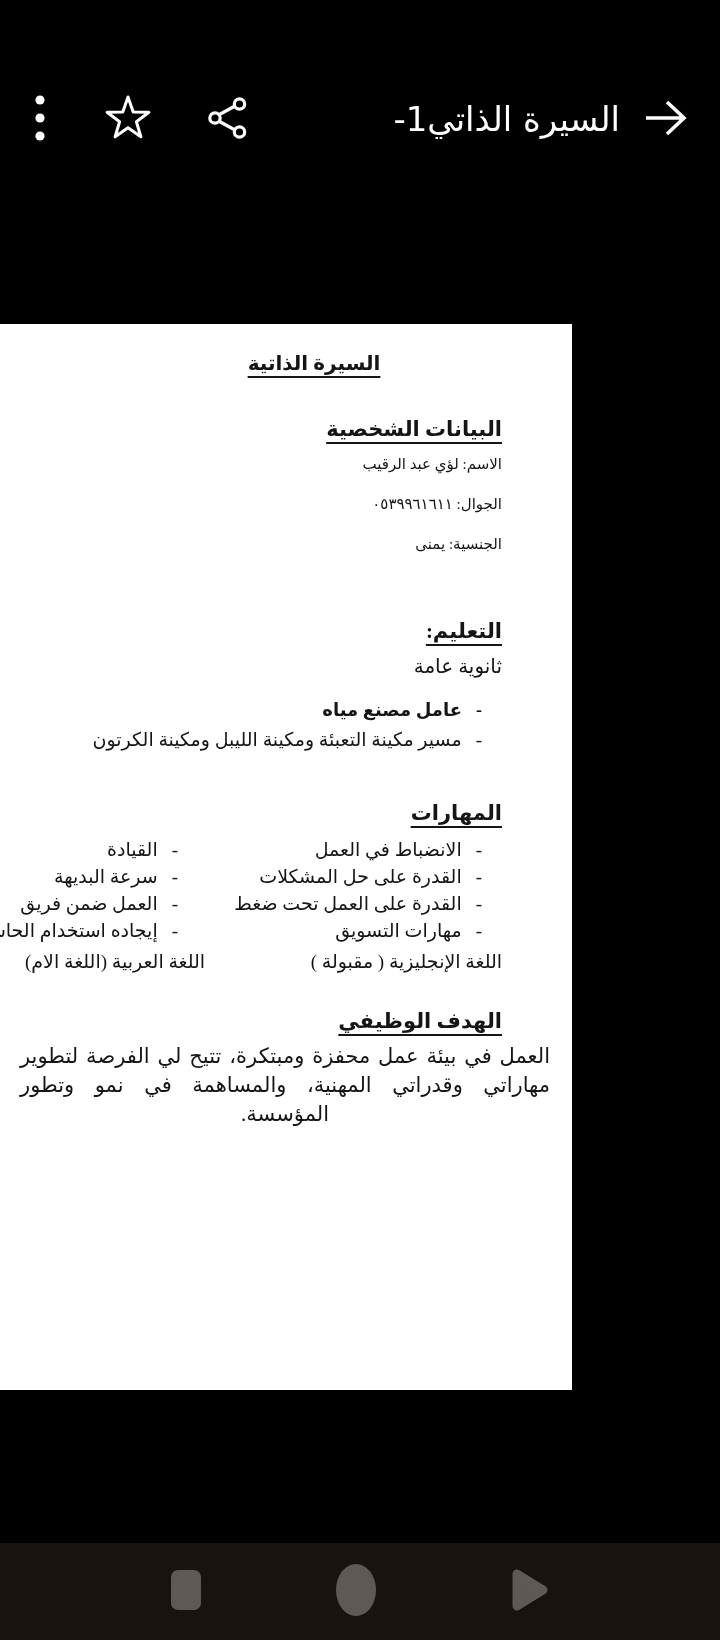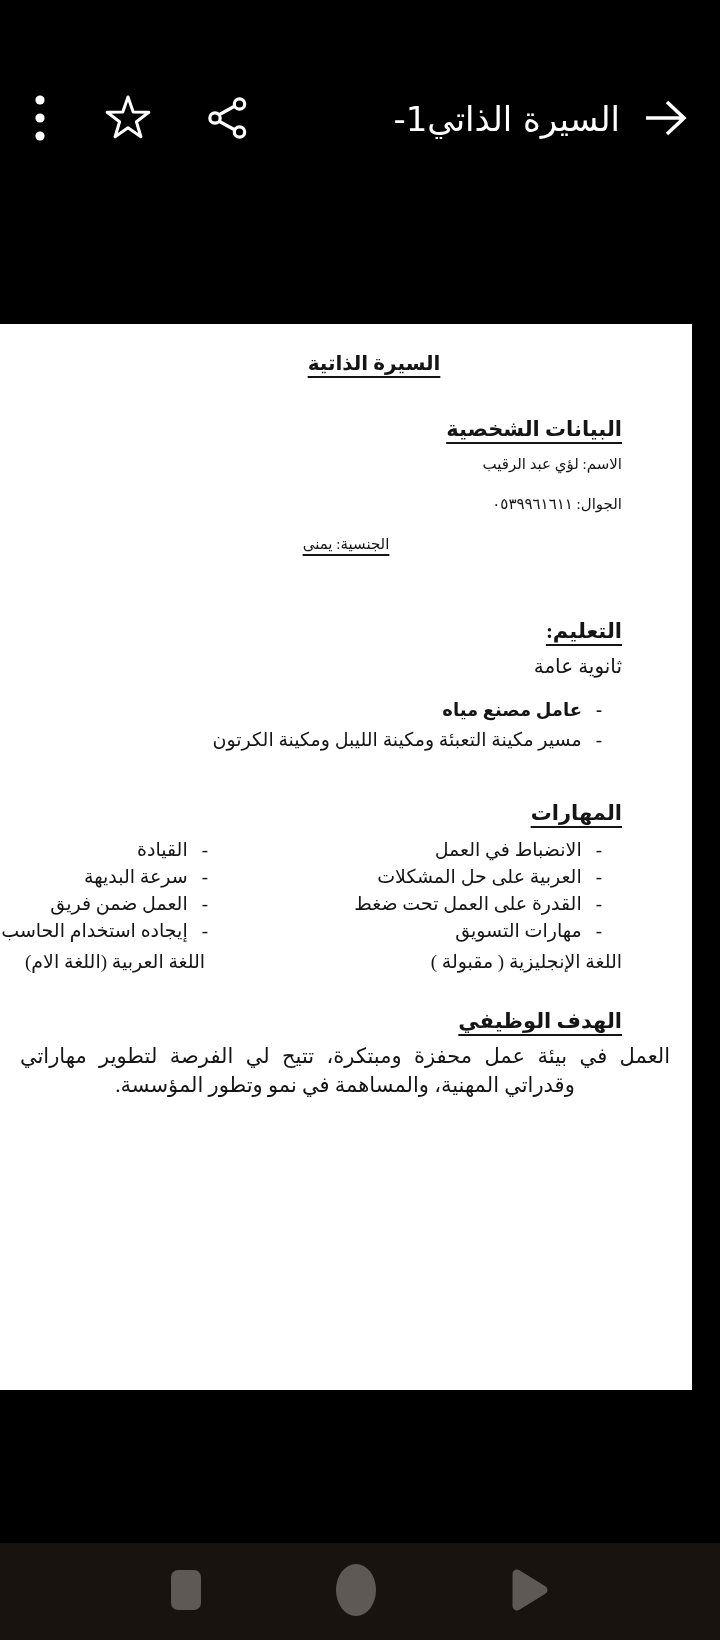--- a/index.html
+++ b/index.html
@@ -23,31 +23,31 @@
   }
   .appbar-title {
     color:#fff; font-size:34px; line-height:1.2; max-width:230px;
     white-space:nowrap; overflow:hidden;
     font-family:"DejaVu Sans",sans-serif;
   }
 
   
   .viewer { flex:1 1 auto; background:#000; overflow:hidden; }
   .page {
-    width:692px; height:1066px; margin-top:134px; background:#fff;
+    width:572px; height:1066px; margin-top:134px; background:#fff;
     color:#151515; padding:24px 70px 0 70px;
     font-family:"Liberation Serif","DejaVu Serif","DejaVu Sans",serif;
     font-size:20px; direction:rtl; text-align:right;
   }
   .doc-title {
     text-align:center; position:relative; left:28px;
     font-weight:700; font-size:20px; line-height:30px;
   }
   .u { text-decoration:underline; text-decoration-thickness:2px; text-underline-offset:6px; text-decoration-skip-ink:none; }
-  .u-thin { text-decoration:underline; text-decoration-thickness:1.5px; text-underline-offset:5px; text-decoration-skip-ink:none;text-align:center; }
+  .u-thin { text-decoration-thickness:1.5px; text-underline-offset:5px; text-decoration-skip-ink:none; }
   .sec-h { font-weight:700; font-size:21px; line-height:30px; }
   .mt-personal { margin-top:36px; }
   .info-line { line-height:40px; font-size:15px; }
   .mt-education { margin-top:52px; }
   .edu-val { line-height:40px; }
   .mt-experience { margin-top:52px; }
   .bullets { margin-top:10px; padding-right:20px; }
   .bullet { display:flex; gap:14px; line-height:29px; font-size:19px; white-space:nowrap; }
   .bullet.bold { font-weight:700; font-size:18px; }
   .dash { flex:0 0 auto; }
@@ -153,21 +153,21 @@
         <div class="skill col-r">
             <span class="dash">-</span>
             <span>الانضباط في العمل</span>
           </div>
         <div class="skill col-l">
             <span class="dash">-</span>
             <span>القيادة</span>
           </div>
         <div class="skill col-r">
             <span class="dash">-</span>
-            <span>العربية على حل المشكلات</span>
+            <span>القدرة على حل المشكلات</span>
           </div>
         <div class="skill col-l">
             <span class="dash">-</span>
             <span>سرعة البديهة</span>
           </div>
         <div class="skill col-r">
             <span class="dash">-</span>
             <span>القدرة على العمل تحت ضغط</span>
           </div>
         <div class="skill col-l">

